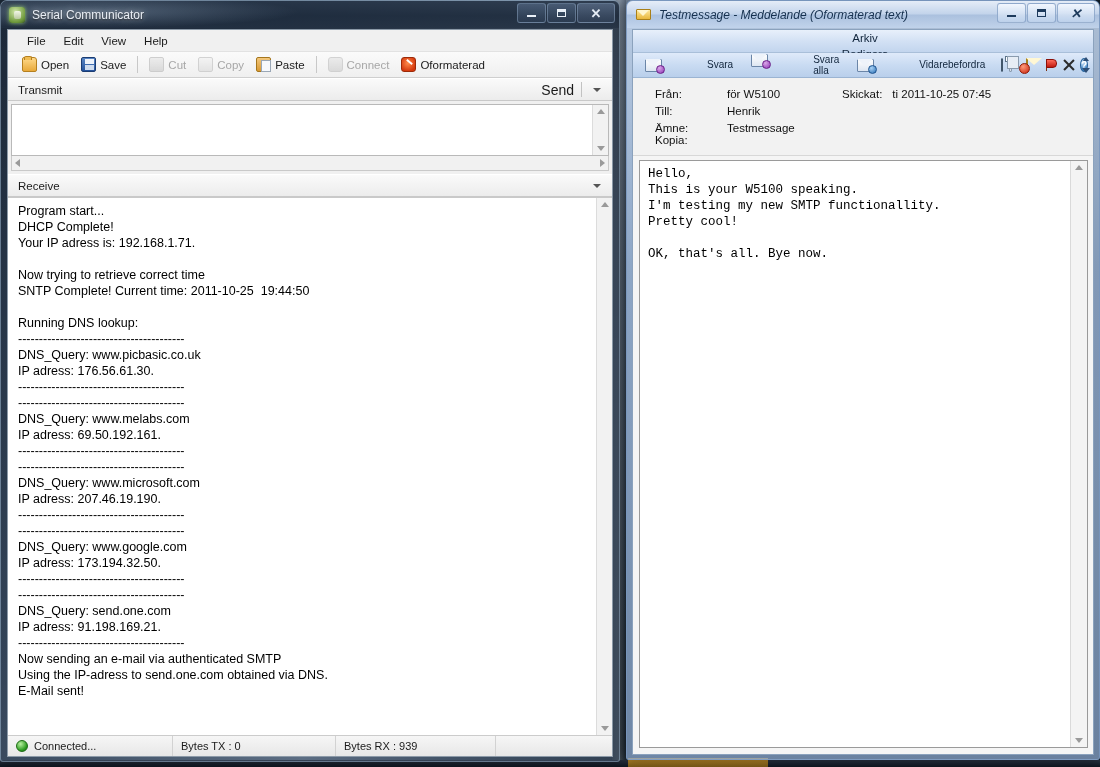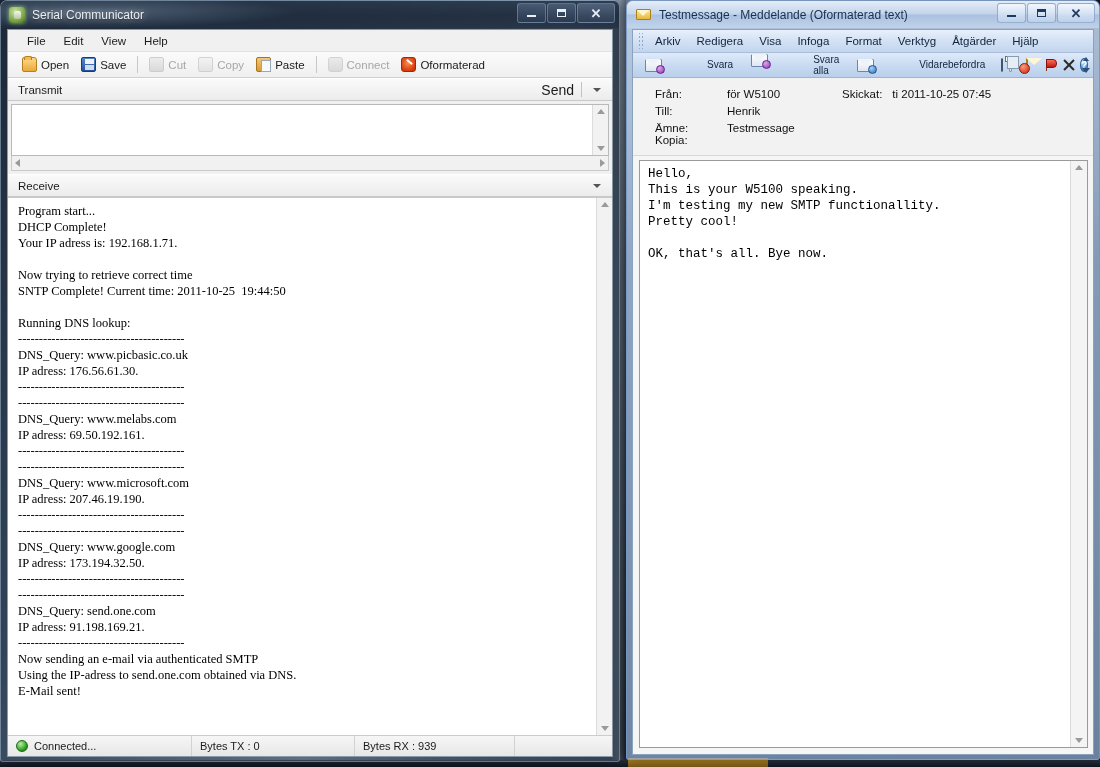--- a/index.html
+++ b/index.html
@@ -131,29 +131,29 @@
   .hscroll {
     height:15px; background:#f1f1f1; border:1px solid #c9c9c9; border-top:0;
     margin:0 3px 3px 3px; display:flex;align-items:center;justify-content:space-between;padding:0 3px;
   }
   .arrow-lt { width:0;height:0;border-top:4px solid transparent;border-bottom:4px solid transparent;border-right:5px solid #9a9a9a; }
   .arrow-rt { width:0;height:0;border-top:4px solid transparent;border-bottom:4px solid transparent;border-left:5px solid #9a9a9a; }
 
   .receive-wrap { flex:1; display:flex; margin:0 0 0 0; background:#fff; border-top:1px solid #c9c9c9; }
   .receive-text {
     flex:1; background:#fff; padding:5px 0 0 10px;
-    font-family:Liberation Serif, serif; font-size:12.5px; line-height:16px;
+    font-family:Liberation Sans, sans-serif; font-size:12.5px; line-height:16px;
     color:#000; white-space:pre; overflow:hidden;
   }
   .statusbar {
     height:21px; background:linear-gradient(180deg,#f6f6f6,#e7e7e7);
     border-top:1px solid #cccccc; display:flex; align-items:center; font-size:11px; color:#1b1b1b;
   }
   .sb-cell { display:flex;align-items:center;height:100%;padding-left:8px;border-right:1px solid #d2d2d2; }
-  .sb-1 { width:184px; }
+  .sb-1 { width:165px; }
   .sb-2 { width:163px; }
   .sb-3 { width:160px; }
   .sb-4 { flex:1; border-right:0; }
   .led-green {
     width:12px;height:12px;border-radius:50%;margin-right:6px;
     background:radial-gradient(circle at 35% 30%, #b8f0a0, #2e9c22 65%, #186612);
     border:1px solid #1a6b12;
   }
 
   
@@ -164,21 +164,21 @@
                 rgba(142,170,208,0.72) 100%);
     border: 1px solid rgba(120,150,190,0.85);
     border-radius: 7px 7px 3px 3px;
     box-shadow: 0 0 14px rgba(0,0,0,0.45);
   }
   .titlebar-blue {
     position:absolute; left:1px; right:1px; top:1px; height:27px;
     border-radius:6px 6px 0 0;
     background: linear-gradient(180deg, rgba(233,240,250,0.92) 0%, rgba(198,215,238,0.86) 48%,
                 rgba(170,193,224,0.80) 52%, rgba(196,214,238,0.85) 100%);
-    display:flex; align-items:center;
+    display:flex; align-items:center;font-style:italic;
   }
   .mail-ico {
     width:15px;height:11px;margin-left:9px;margin-right:8px;
     background:linear-gradient(180deg,#fde79a,#e8b73c);
     border:1px solid #a97f18; border-radius:1px; position:relative;
   }
   .mail-ico::after{
     content:"";position:absolute;left:0;top:0;width:0;height:0;
     border-left:6.5px solid transparent;border-right:6.5px solid transparent;border-top:6px solid #fff6cf;
   }
@@ -197,20 +197,21 @@
 
   .client-right {
     position:absolute; left:6px; right:6px; top:29px; bottom:5px;
     background:#f5f5f5; border:1px solid #8ba2bd; display:flex; flex-direction:column;
   }
   .menubar-blue {
     height:23px;
     background: linear-gradient(180deg,#e8f0fb 0%, #d3e1f4 50%, #c2d5ee 100%);
     display:flex; align-items:center; padding-left:4px;
     border-bottom:1px solid #a9bfd9;
+    flex-direction:column;
   }
   .gripdots { width:6px;height:16px;margin-right:4px;
     background-image: radial-gradient(#8ea8c6 40%, transparent 41%);
     background-size: 3px 4px; background-position:1px 2px; }
   .menuitem-blue { font-size:11.5px;color:#11253c;padding:2px 8px; }
   .toolbar-blue {
     height:25px;
     background: linear-gradient(180deg,#dfeafa 0%, #c9dbf2 50%, #b9cfeb 100%);
     display:flex; align-items:center; padding-left:3px;
     border-bottom:1px solid #9bb4d2; position:relative;

